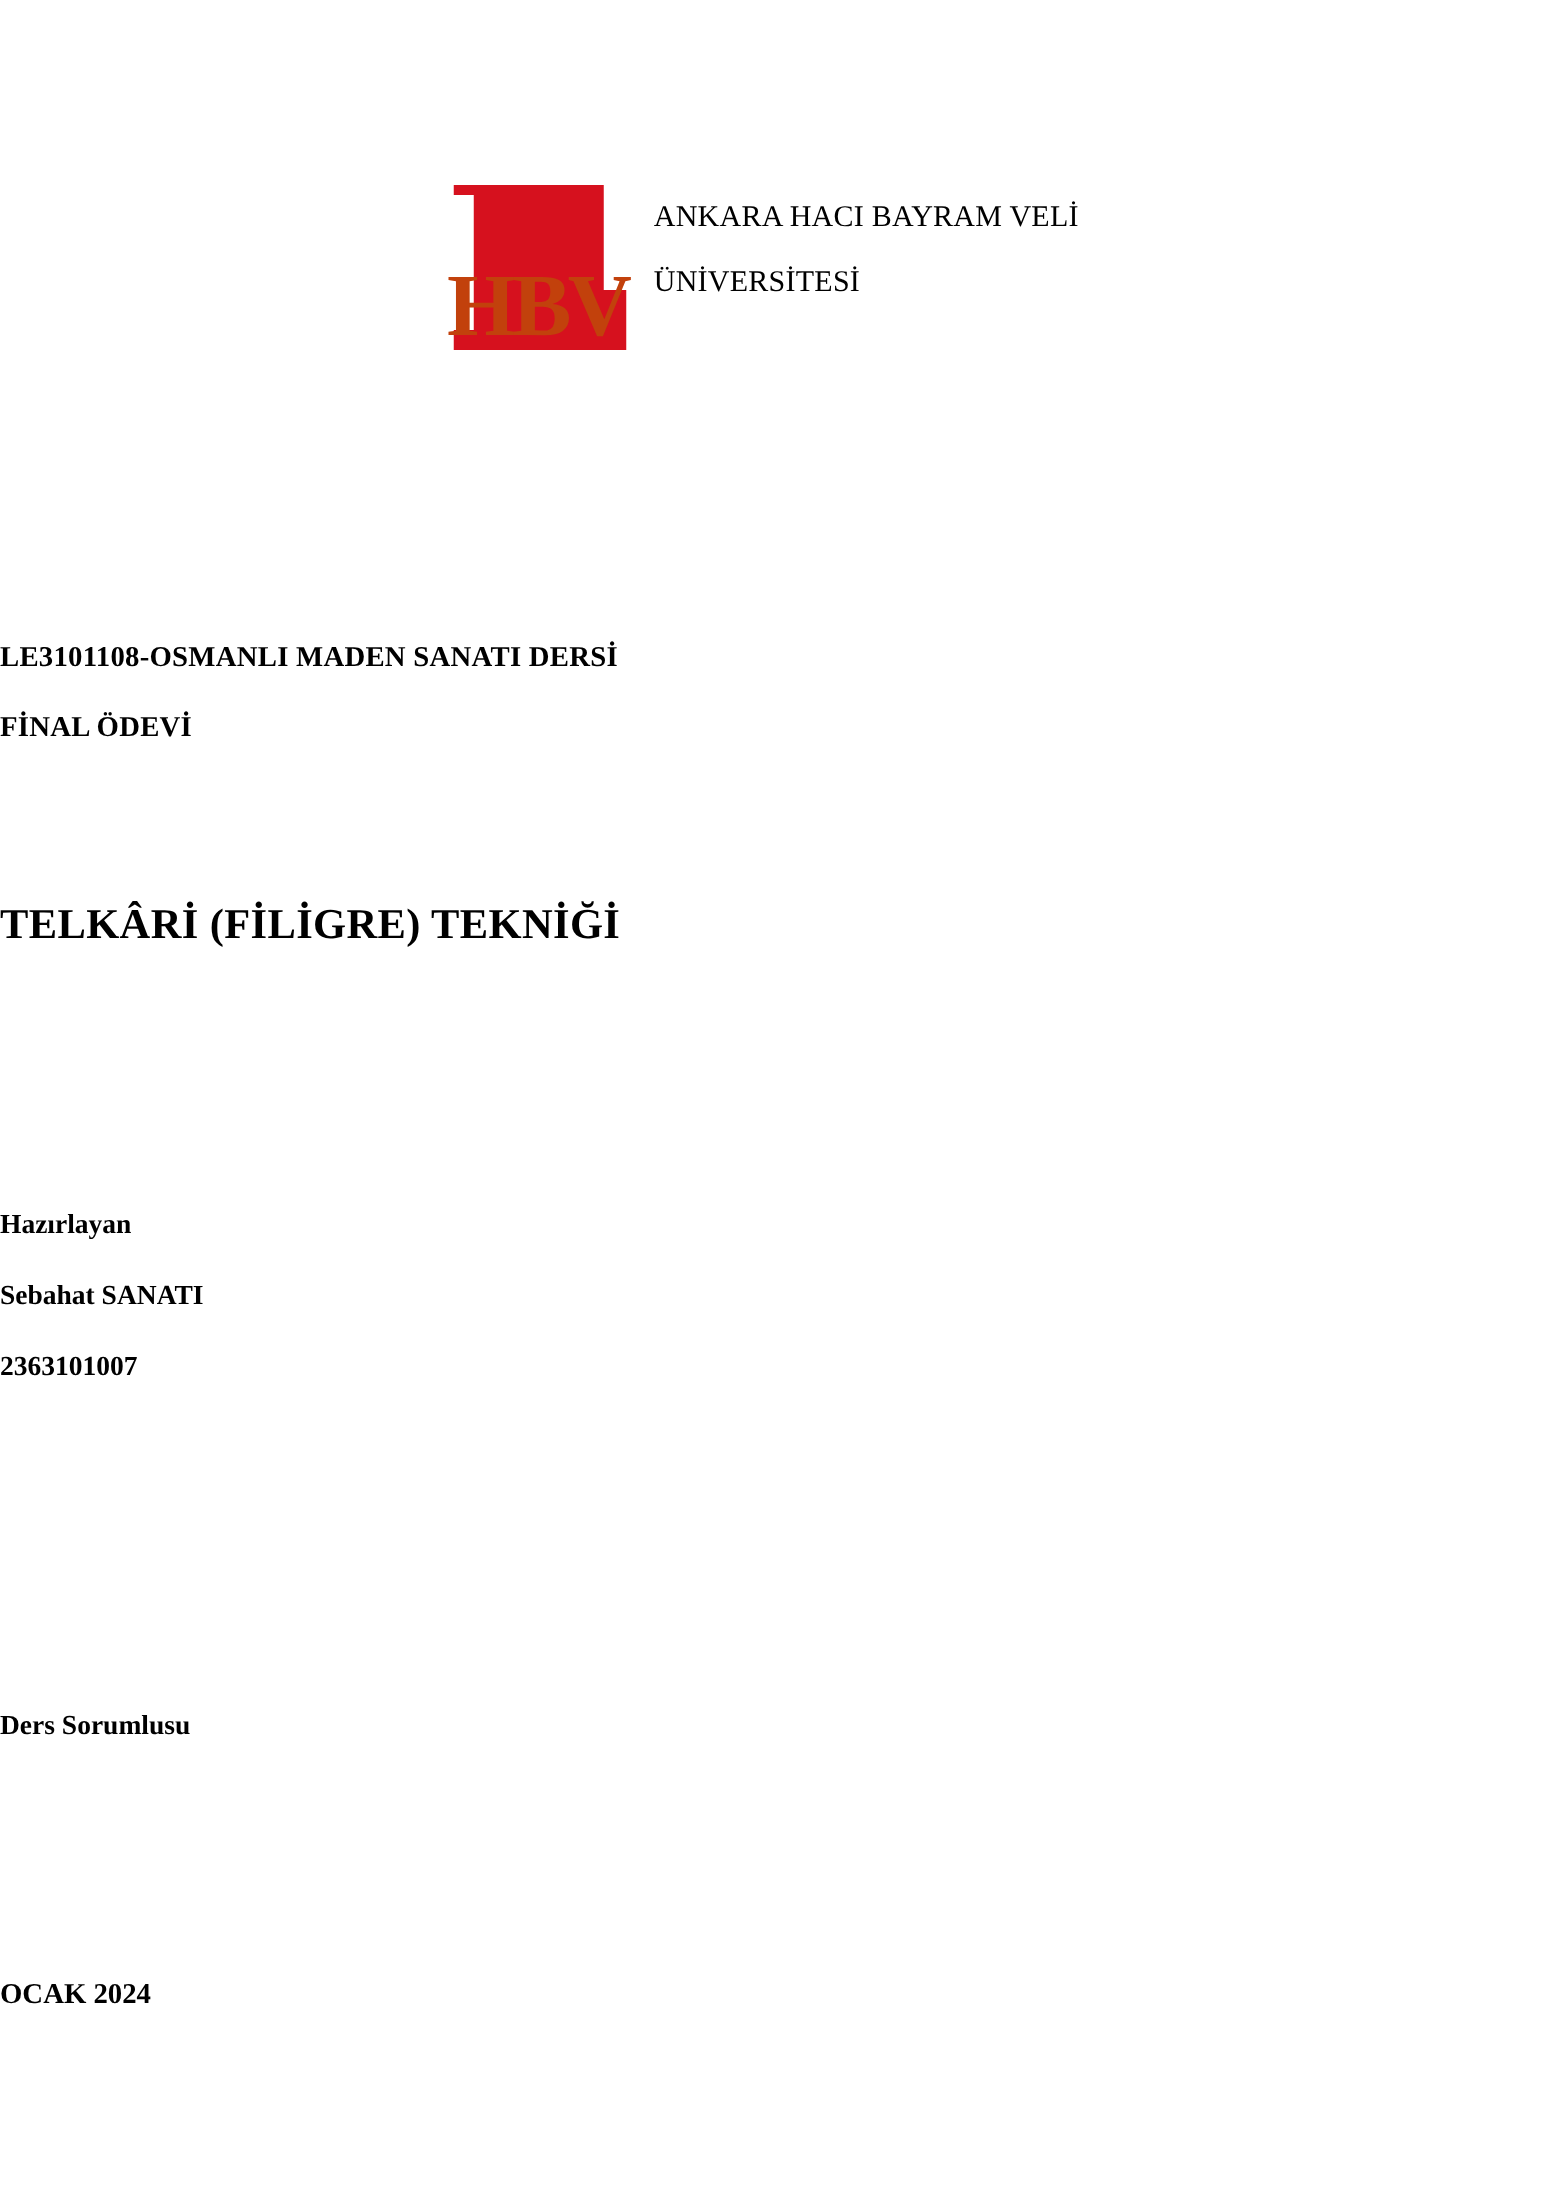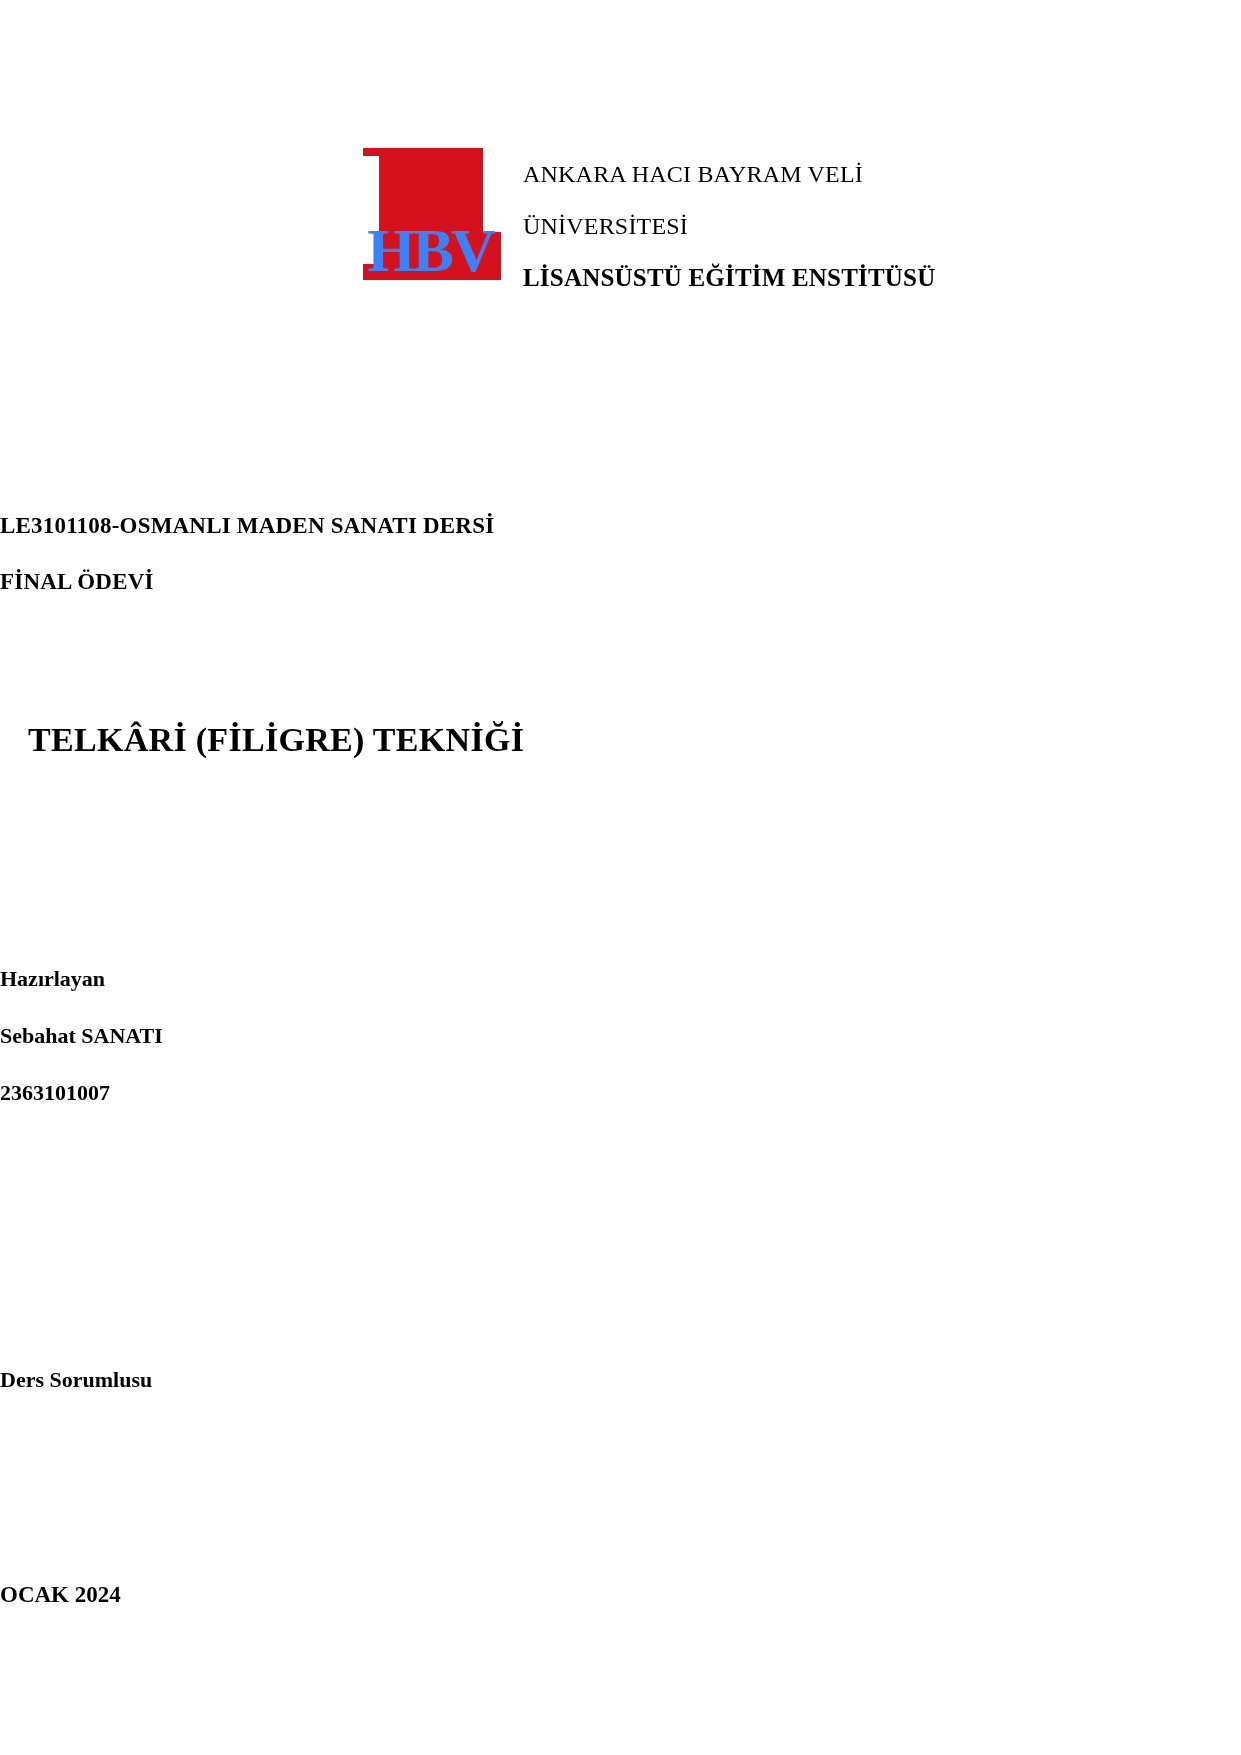--- a/index.html
+++ b/index.html
@@ -45,23 +45,23 @@
     position: absolute;
     left: 0;
     top: 0;
     width: 150px;
     height: 145px;
     display: flex;
     align-items: flex-end;
     justify-content: center;
     font-family: "Liberation Serif", "DejaVu Serif", serif;
     font-weight: bold;
-    font-size: 62px;
+    font-size: 71px;
     letter-spacing: -3px;
-    color: #3b82f6;
+    color: #c2410c;
     line-height: 1;
     padding-bottom: 4px;
     box-sizing: border-box;
   }
   .logo-notch {
     position: absolute;
     left: 0px;
     top: 16px;
     width: 24px;
     height: 108px;
@@ -107,21 +107,20 @@
   }
 
   .title {
     top: 718px;
   }
   .title .line {
     font-weight: bold;
     font-size: 34px;
     line-height: 44px;
     letter-spacing: 0.3px;
-    margin-left: 28px;
   }
 
   .author {
     top: 950px;
   }
   .author .line {
     font-weight: bold;
     font-size: 22px;
     line-height: 57px;
   }
@@ -152,21 +151,20 @@
   <div class="header">
     <div class="logo">
       <div class="logo-square"></div>
       <div class="logo-notch"></div>
       <div class="logo-notch2"></div>
       <div class="logo-text">HBV</div>
     </div>
     <div class="univ-lines">
       <div class="univ-line">ANKARA HACI BAYRAM VELİ</div>
       <div class="univ-line">ÜNİVERSİTESİ</div>
-      <div class="univ-line bold">LİSANSÜSTÜ EĞİTİM ENSTİTÜSÜ</div>
     </div>
   </div>
 
   <div class="center-block course">
     <div class="line">LE3101108-OSMANLI MADEN SANATI DERSİ</div>
     <div class="line">FİNAL ÖDEVİ</div>
   </div>
 
   <div class="center-block title">
     <div class="line">TELKÂRİ (FİLİGRE) TEKNİĞİ</div>

